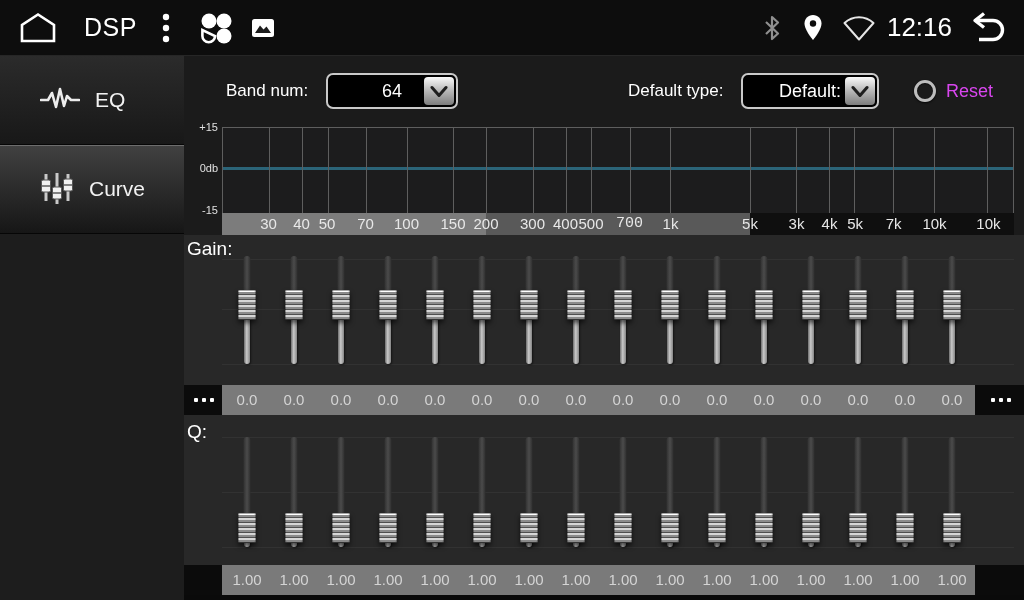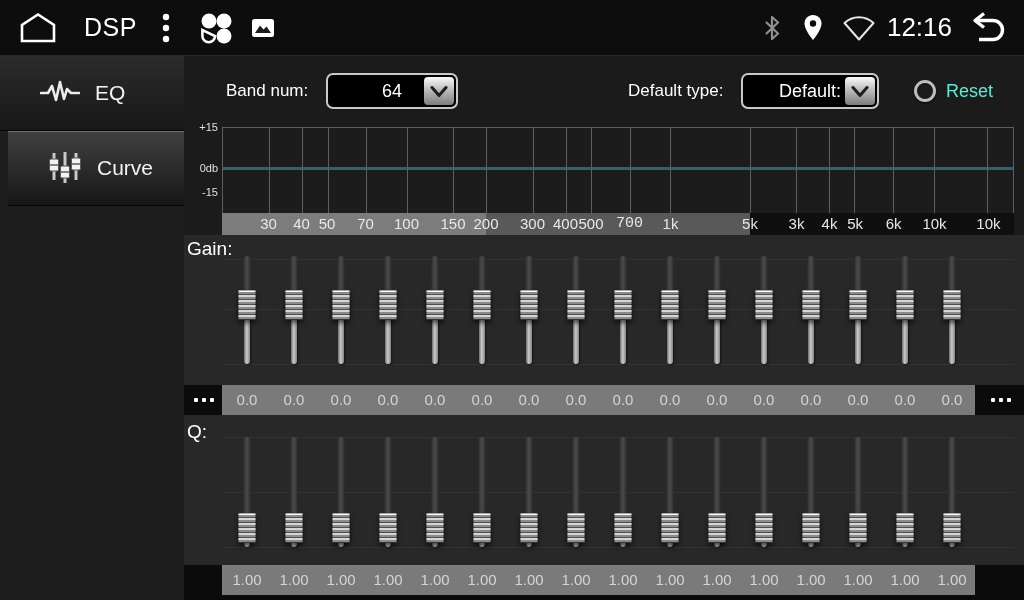--- a/index.html
+++ b/index.html
@@ -9,40 +9,40 @@
   
   #statusbar{position:absolute;left:0;top:0;width:1024px;height:56px;background:#0d0d0d;
     border-bottom:1px solid #262626;display:flex;align-items:center;padding:0 14px;}
   #statusbar .title{color:#fff;font-size:25px;letter-spacing:.5px;margin:0 24px 0 22px;}
   #statusbar .time{color:#fff;font-size:26px;margin:0 12px 0 10px;}
   .sb-ic{display:flex;align-items:center;justify-content:center;}
   .spacer{flex:1;}
 
   
   #sidebar{position:absolute;left:0;top:56px;width:184px;height:544px;background:#1d1d1d;}
-  .side-item{height:75px;display:flex;align-items:center;padding-left:40px;gap:15px;
+  .side-item{height:89px;display:flex;align-items:center;padding-left:40px;gap:15px;
     border-bottom:1px solid #060606;background:linear-gradient(180deg,#2b2b2b,#181818);cursor:pointer;}
-  .side-item.selected{background:linear-gradient(180deg,#414141,#161616);box-shadow:inset 0 1px 0 #6d6d6d;margin-left:8px;}
+  .side-item.selected{background:linear-gradient(180deg,#414141,#161616);box-shadow:inset 0 1px 0 #6d6d6d;}
   .side-item .lbl{color:#f2f2f2;font-size:21px;}
 
   
   #main{position:absolute;left:184px;top:56px;width:840px;height:544px;background:#1b1b1b;}
 
   .ctrl-label{position:absolute;top:18px;height:34px;line-height:34px;color:#fff;font-size:17px;}
   .dropdown{position:absolute;top:17px;height:36px;background:#000;border:2px solid #c9c9c9;
     border-radius:7px;cursor:pointer;}
   .dd-value{position:absolute;left:0;right:0;top:0;bottom:0;text-align:center;line-height:32px;
     color:#fff;font-size:18px;}
   .dd-btn{position:absolute;right:2px;top:2px;width:30px;height:28px;border-radius:4px;
     background:linear-gradient(180deg,#fafafa,#bdbdbd 45%,#7d7d7d);display:flex;align-items:center;
     justify-content:center;cursor:pointer;}
   #reset-ctl{position:absolute;left:730px;top:18px;height:34px;display:flex;align-items:center;gap:10px;cursor:pointer;}
   .reset-circle{width:22px;height:22px;border-radius:50%;border:3px solid #bdbdbd;
     box-shadow:0 1px 2px rgba(0,0,0,.8), inset 0 1px 1px rgba(0,0,0,.6);}
-  #reset-label{color:#5eead4;font-size:18px;}
+  #reset-label{color:#d946ef;font-size:18px;}
 
   
   .ylab{position:absolute;width:34px;text-align:right;color:#e0e0e0;font-size:11px;height:16px;line-height:16px;}
   #plot{position:absolute;left:38px;top:71px;width:792px;height:86px;background:#1c1c1d;
     border-top:1px solid #5e5e5e;border-left:1px solid #5e5e5e;border-right:1px solid #5e5e5e;}
   .gridline{position:absolute;top:0;bottom:0;width:1px;background:#5e5e5e;}
   #zero-line{position:absolute;left:0;right:0;top:39px;height:3px;background:#2b6478;}
   #freq-strip{position:absolute;left:38px;top:157px;width:792px;height:22px;overflow:hidden;background:#0f0f0f;}
   .zone{position:absolute;top:0;bottom:0;}
   .ftick{position:absolute;top:0;line-height:22px;font-size:15px;color:#e8e8e8;transform:translateX(-50%);white-space:nowrap;}
@@ -186,21 +186,21 @@
           </svg>
       </span>
     </div>
     <div id="reset-ctl">
       <span class="reset-circle"></span>
       <span id="reset-label">Reset</span>
     </div>
 
     <span class="ylab" style="top:63px">+15</span>
     <span class="ylab" style="top:104px">0db</span>
-    <span class="ylab" style="top:128px">-15</span>
+    <span class="ylab" style="top:146px">-15</span>
     <div id="plot">
       <div id="zero-line" style="background: rgb(43, 100, 120);"></div>
     <div class="gridline" style="left: 5.86971%;"></div>
         <div class="gridline" style="left: 10.0343%;"></div>
         <div class="gridline" style="left: 13.2647%;"></div>
         <div class="gridline" style="left: 18.1356%;"></div>
         <div class="gridline" style="left: 23.299%;"></div>
         <div class="gridline" style="left: 29.1687%;"></div>
         <div class="gridline" style="left: 33.3333%;"></div>
         <div class="gridline" style="left: 39.203%;"></div>
@@ -229,21 +229,21 @@
         <span class="ftick" style="left: 33.3333%;">200</span>
         <span class="ftick" style="left: 39.203%;">300</span>
         <span class="ftick" style="left: 43.3677%;">400</span>
         <span class="ftick" style="left: 46.598%;">500</span>
         <span class="ftick" style="left: 51.4689%; font-family: Liberation Mono, monospace;">700</span>
         <span class="ftick" style="left: 56.6323%;">1k</span>
         <span class="ftick" style="left: 66.6667%;">5k</span>
         <span class="ftick" style="left: 72.5364%;">3k</span>
         <span class="ftick" style="left: 76.701%;">4k</span>
         <span class="ftick" style="left: 79.9313%;">5k</span>
-        <span class="ftick" style="left: 84.8023%;">6k</span>
+        <span class="ftick" style="left: 84.8023%;">7k</span>
         <span class="ftick" style="left: 89.9657%;">10k</span>
         <span class="ftick" style="left: 96.7697%;">10k</span>
       </div>
 
     <div class="panel" id="gain-panel">
       <span class="plabel">Gain:</span>
       <div class="hline" style="top:24px"></div>
       <div class="hline" style="top:74px"></div>
       <div class="hline" style="top:129px"></div>
       <div class="sl-holder" id="gain-sliders">

